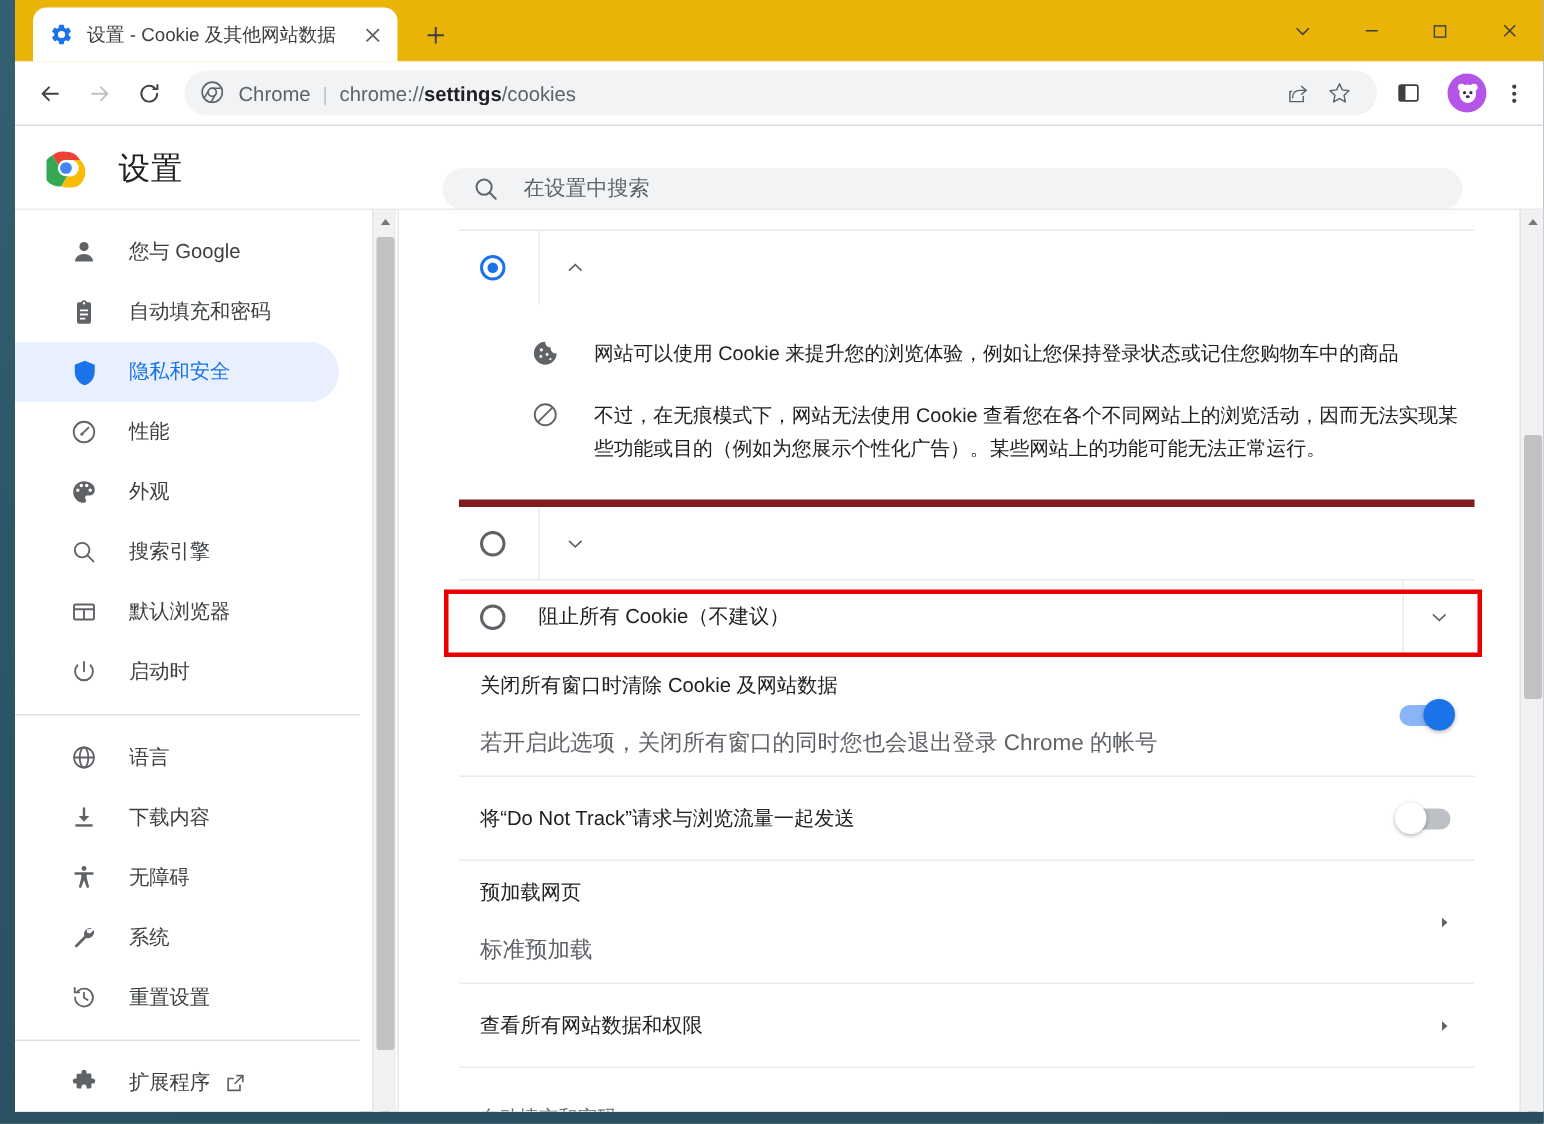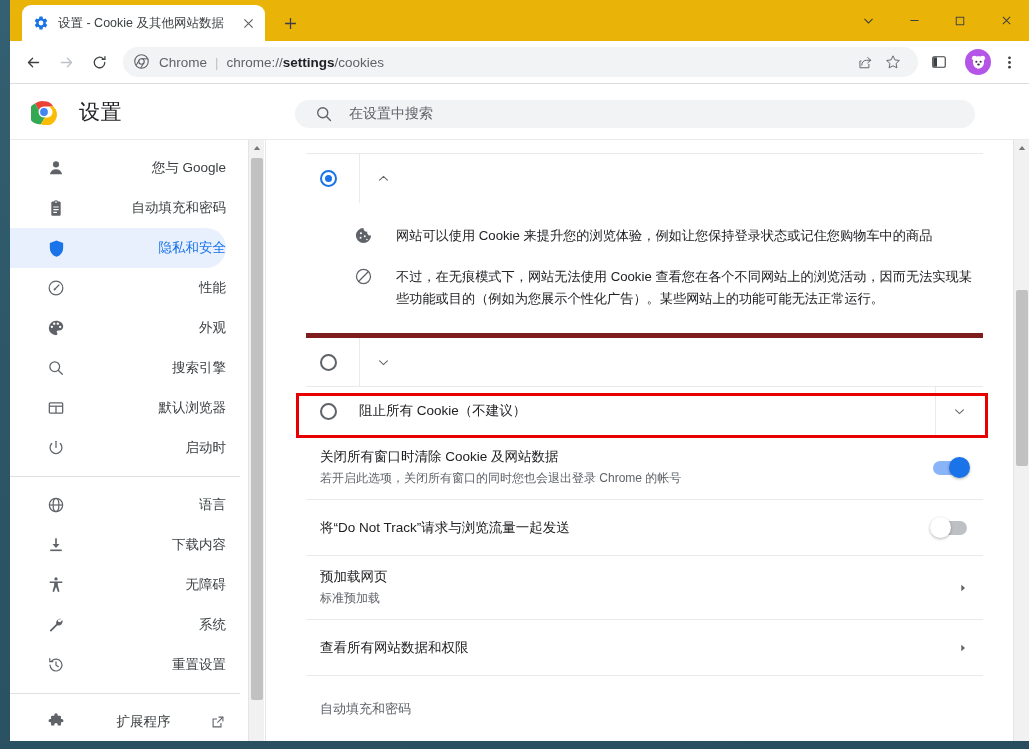--- a/index.html
+++ b/index.html
@@ -106,21 +106,21 @@
     background: #ffffff;
     display: flex; align-items: center;
   }
   #chrome-logo { margin-left: 21px; width: 26px; height: 26px; }
   #settings-title {
     margin-left: 22px;
     font-size: 21px; color: #202124; font-weight: 400;
     letter-spacing: .5px;
   }
   #search-box {
-    position: absolute; left: 285px; top: 16px;
+    position: absolute; left: 285px; top: 28px;
     width: 680px; height: 28px;
     background: #f1f3f4;
     border-radius: 20px;
     display: flex; align-items: center;
     padding-left: 20px;
   }
   #search-box .s-icon { width: 18px; height: 18px; margin-right: 16px; }
   #search-placeholder { font-size: 14px; color: #5f6368; }
   
   #body-area {
@@ -138,21 +138,20 @@
     overflow: hidden;
   }
   .nav-item {
     height: 40px;
     display: flex; align-items: center;
     border-radius: 0 20px 20px 0;
     margin-right: 14px;
     padding-left: 36px;
     color: #3c4043;
     font-size: 13.5px;
-    justify-content: space-between;
   }
   .nav-item .ni-icon {
     width: 20px; height: 20px; flex: 0 0 20px;
     margin-right: 20px;
     display: flex; align-items: center; justify-content: center;
   }
   .nav-item.selected { background: #e8f0fe; color: #1a73e8; }
   .nav-item.selected .ni-icon svg { fill: #1a73e8; }
   .nav-sep {
     height: 1px; background: #e0e0e0;
@@ -214,21 +213,21 @@
     padding: 10px 0 10px 48px;
   }
   .desc-icon { width: 20px; height: 20px; flex: 0 0 20px; margin-right: 22px; margin-top: 1px; }
   .desc-text {
     font-size: 13.2px; color: #202124; line-height: 1.62;
     max-width: 580px;
   }
   .setting-row { min-height: 56px; padding: 12px 0 12px 14px; }
   .setting-texts { flex: 1 1 auto; padding-right: 20px; }
   .setting-title { font-size: 13.5px; color: #202124; }
-  .setting-sub { font-size: 12px; color: #5f6368; margin-top: 4px; }
+  .setting-sub { font-size: 15px; color: #5f6368; margin-top: 20px; }
   .toggle {
     width: 34px; height: 14px; flex: 0 0 34px;
     border-radius: 7px; position: relative;
     margin-right: 16px;
   }
   .toggle.on { background: #8ab4f8; }
   .toggle.off { background: #bdc1c6; }
   .toggle .knob {
     position: absolute; top: -4px;
     width: 21px; height: 21px; border-radius: 50%;

